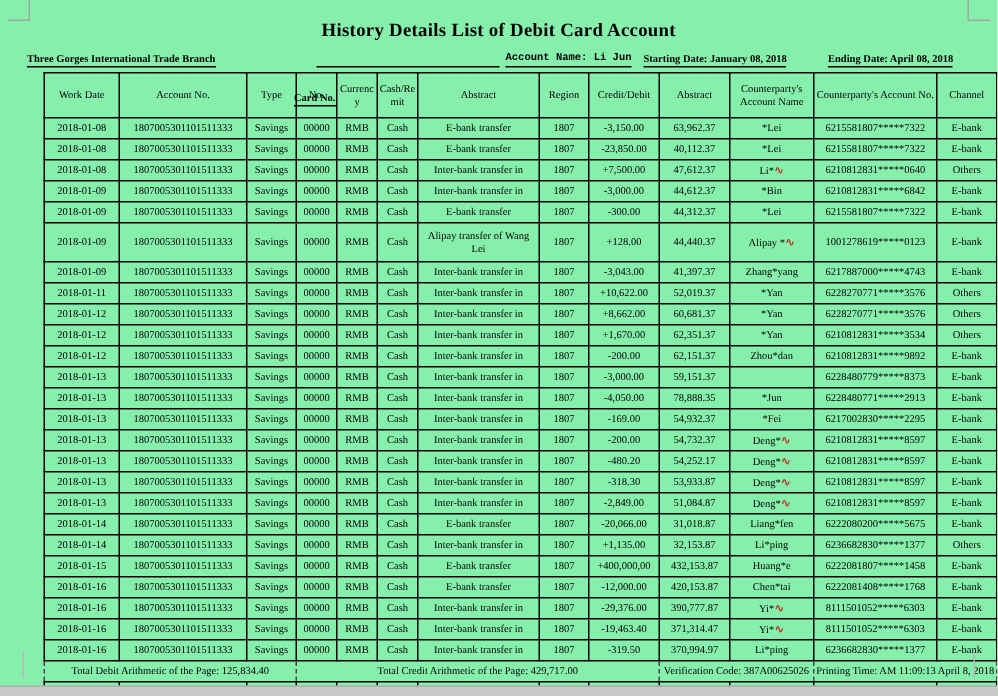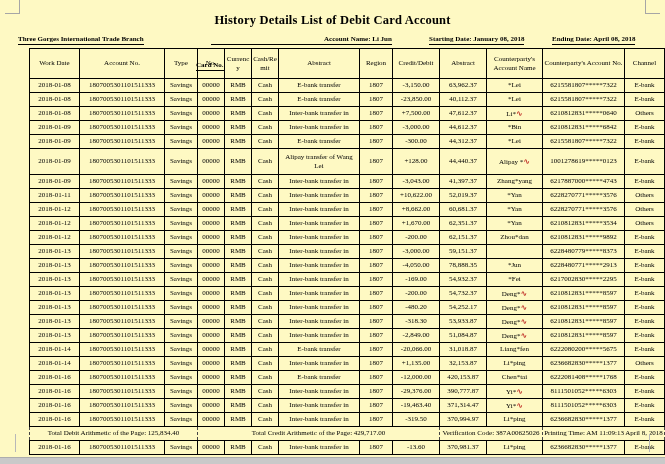--- a/index.html
+++ b/index.html
@@ -1,33 +1,33 @@
 <!DOCTYPE html>
 <html><head>
 <meta charset="utf-8">
 <style>
   html,body{margin:0;padding:0;background:#fff;}
   .page{
-    position:relative;width:665px;height:464px;background:#fef9c3;
+    position:relative;width:665px;height:464px;background:#86efac;
     font-family:"Liberation Serif", serif;color:#000;overflow:hidden;
   }
   
   .crop{position:absolute;width:14px;height:13px;top:0;}
   .crop.left{left:5px;border-right:1px solid #a6a6a6;border-bottom:1px solid #a6a6a6;}
   .crop.right{left:645px;border-left:1px solid #a6a6a6;border-bottom:1px solid #a6a6a6;}
   .doc-title{
     position:absolute;top:13px;left:0;width:665px;text-align:center;
     font-size:12.5px;font-weight:bold;letter-spacing:0.2px;
   }
   .info-line{position:absolute;top:35px;left:0;width:665px;height:12px;font-size:7px;font-weight:bold;}
   .info-line span{position:absolute;border-bottom:1px solid #000;padding-bottom:1px;white-space:nowrap;}
   .i-branch{left:18px;text-align:center;}
   .i-cardlabel{left:196px;margin-top:26px;}
   .i-cardblank{left:211px;width:122px;height:8px;}
-  .i-account{left:324px;}
+  .i-account{left:337px;font-family:Liberation Mono, monospace;}
   .i-start{left:429px;}
   .i-end{left:552px;}
   table.hist{
     position:absolute;top:48px;left:29px;width:635px;
     border-collapse:collapse;table-layout:fixed;
     font-size:7px;line-height:1.15;
   }
   table.hist th,table.hist td{
     border:1px solid #000;text-align:center;vertical-align:middle;
     padding:0 1px;overflow:hidden;word-wrap:break-word;overflow-wrap:anywhere;
@@ -390,20 +390,35 @@
           <td>Cash</td>
           <td>Inter-bank transfer in</td>
           <td>1807</td>
           <td>+1,135.00</td>
           <td>32,153.87</td>
           <td>Li*ping</td>
           <td>6236682830*****1377</td>
           <td>Others</td>
         </tr>
         <tr>
+          <td>2018-01-15</td>
+          <td>1807005301101511333</td>
+          <td>Savings</td>
+          <td>00000</td>
+          <td>RMB</td>
+          <td>Cash</td>
+          <td>E-bank transfer</td>
+          <td>1807</td>
+          <td>+400,000,00</td>
+          <td>432,153.87</td>
+          <td>Huang*e</td>
+          <td>6222081807*****1458</td>
+          <td>E-bank</td>
+        </tr>
+        <tr>
           <td>2018-01-16</td>
           <td>1807005301101511333</td>
           <td>Savings</td>
           <td>00000</td>
           <td>RMB</td>
           <td>Cash</td>
           <td>E-bank transfer</td>
           <td>1807</td>
           <td>-12,000.00</td>
           <td>420,153.87</td>

